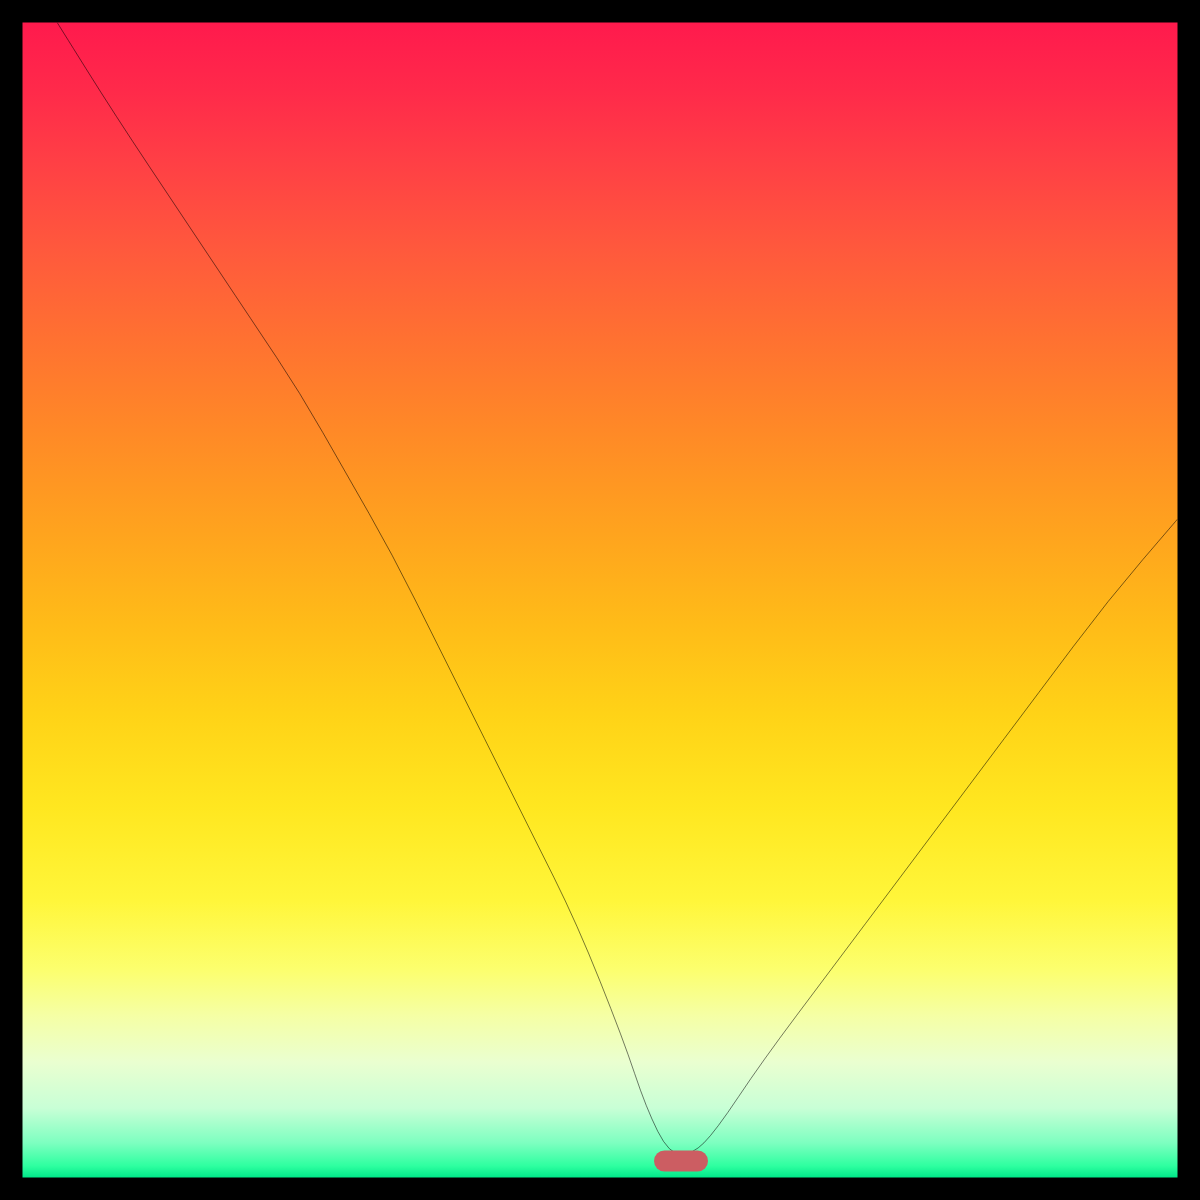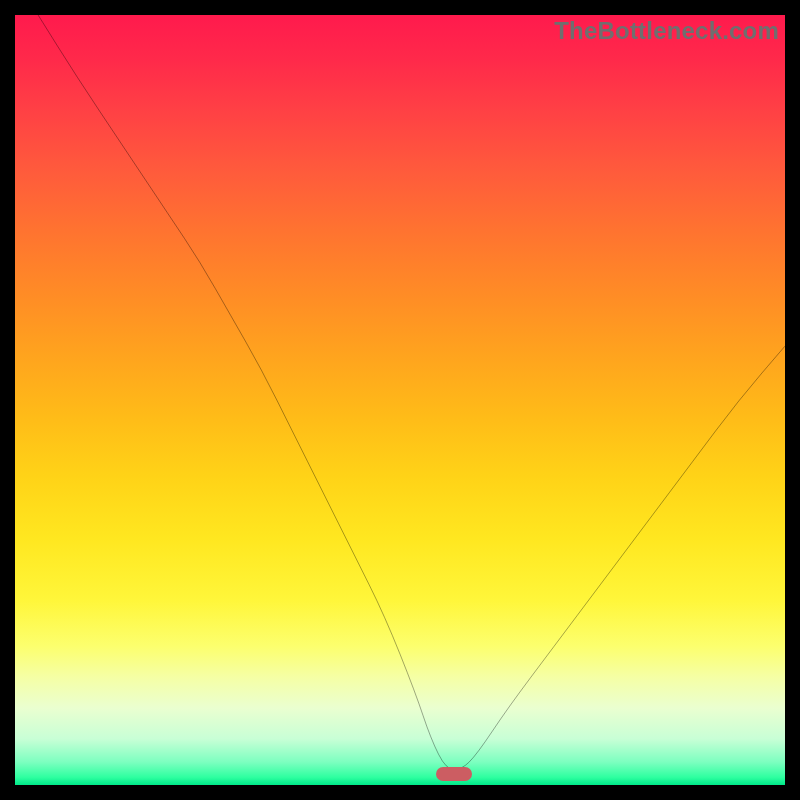--- a/index.html
+++ b/index.html
@@ -70,21 +70,20 @@
     background: #cc5d62;
     transform: translate(-50%, -50%);
   }
 </style>
 </head>
 <body>
 
 <div class="frame">
   <div class="plot-area">
 
-    <div class="watermark">TheBottleneck.com</div>
 
     <svg class="curve" viewBox="0 0 100 100" preserveAspectRatio="none">
       <path fill="none" stroke="#000" stroke-width="0.35" vector-effect="non-scaling-stroke" d="M 3.00 0.00 Q 3.00 0.00 5.50 4.00 Q 8.00 8.00 11.00 12.50 Q 14.00 17.00 17.00 21.50 Q 20.00 26.00 22.00 29.00 Q 24.00 32.00 26.00 35.50 Q 28.00 39.00 30.00 42.50 Q 32.00 46.00 34.00 50.00 Q 36.00 54.00 38.00 58.00 Q 40.00 62.00 42.00 66.00 Q 44.00 70.00 46.00 74.00 Q 48.00 78.00 50.00 83.00 Q 52.00 88.00 53.00 91.00 Q 54.00 94.00 55.00 96.00 Q 56.00 98.00 57.00 98.00 Q 58.00 98.00 59.00 97.00 Q 60.00 96.00 62.00 93.00 Q 64.00 90.00 67.00 86.00 Q 70.00 82.00 73.00 78.00 Q 76.00 74.00 79.00 70.00 Q 82.00 66.00 85.00 62.00 Q 88.00 58.00 91.00 54.00 Q 94.00 50.00 97.00 46.50 T 100.00 43.00"></path>
     </svg>
 
     <div class="marker" style="left:438.9px; top:758.5px; background:#cc5d62;"></div>
 
   </div>
 </div>
 

